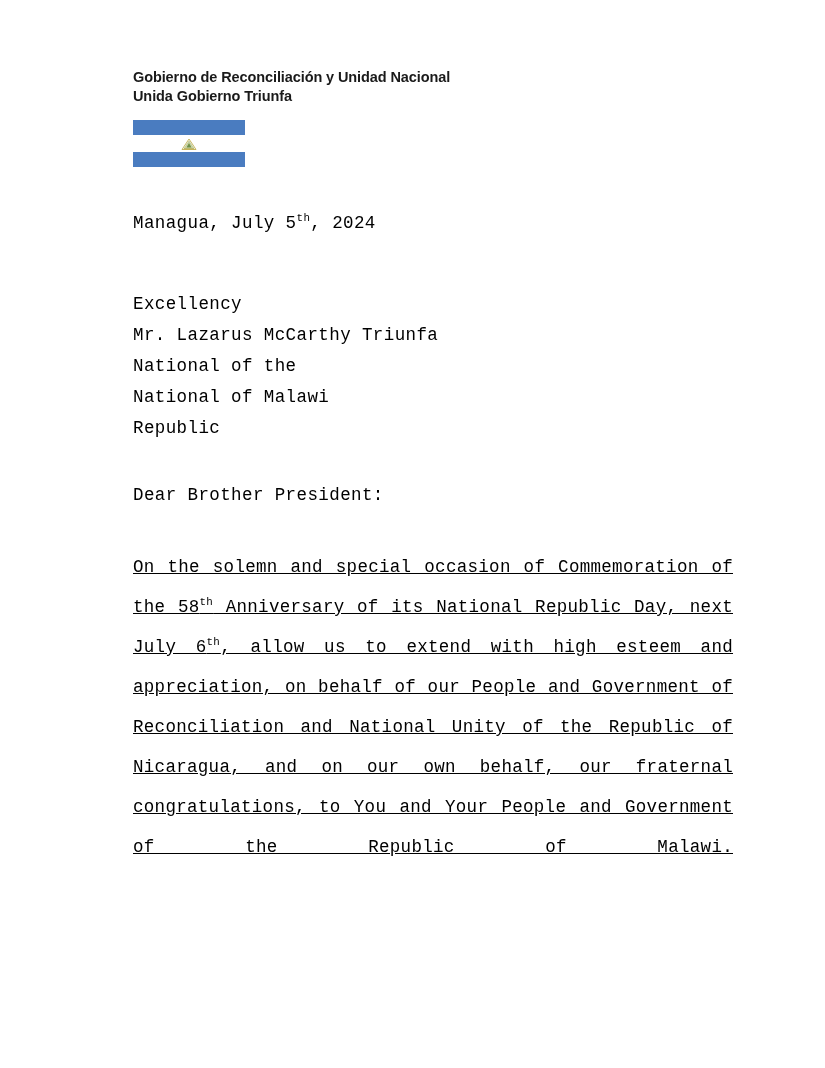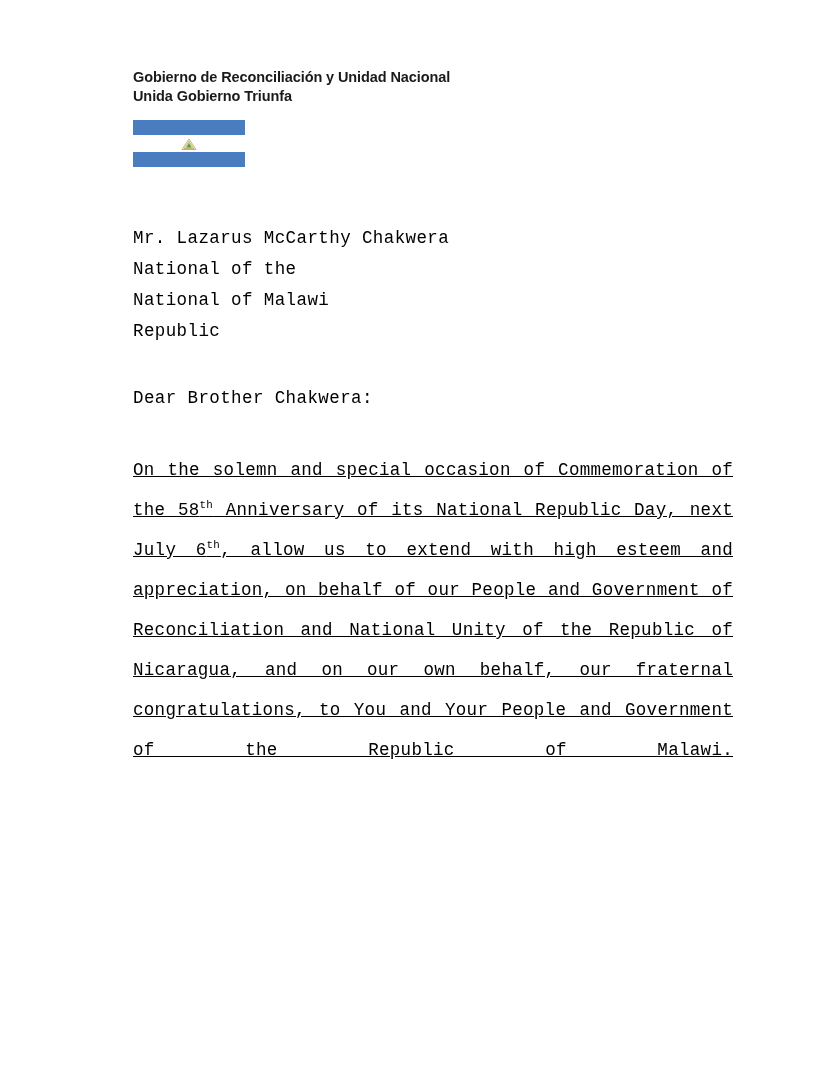--- a/index.html
+++ b/index.html
@@ -120,26 +120,28 @@
     <svg class="emblem" viewBox="0 0 38 30">
       <polygon points="19,5 33,26 5,26" fill="none" stroke="#b9a43a" stroke-width="1.6"></polygon>
       <polygon points="19,9 29,24 9,24" fill="#cfd9a8" stroke="#8a9a5b" stroke-width="0.8"></polygon>
       <polygon points="19,13 24,22 14,22" fill="#6f8f4a"></polygon>
       <rect x="9" y="24" width="20" height="1.4" fill="#b9a43a"></rect>
     </svg>
   </div>
 
   <div class="doc-body">
 
+    <div class="dateline"><span>Managua, July 5</span><sup>th</sup><span>, 2024</span></div>
 
     <div class="addressee">
-      <div class="line">Mr. Lazarus McCarthy Chakwera</div>
+      <div class="line">Excellency</div>
+      <div class="line">Mr. Lazarus McCarthy Triunfa</div>
       <div class="line">National of the</div>
       <div class="line">National of Malawi</div>
       <div class="line">Republic</div>
     </div>
 
-    <div class="salutation">Dear Brother Chakwera:</div>
+    <div class="salutation">Dear Brother President:</div>
 
     <div class="paragraph"><span>On the solemn and special occasion of Commemoration of the 58</span><sup>th</sup><span> Anniversary of its National Republic Day, next July 6</span><sup>th</sup><span>, allow us to extend with high esteem and appreciation, on behalf of our People and Government of Reconciliation and National Unity of the Republic of Nicaragua, and on our own behalf, our fraternal congratulations, to You and Your People and Government of the Republic of Malawi.</span></div>
 
   </div>
 </div>
 
 </body></html>

